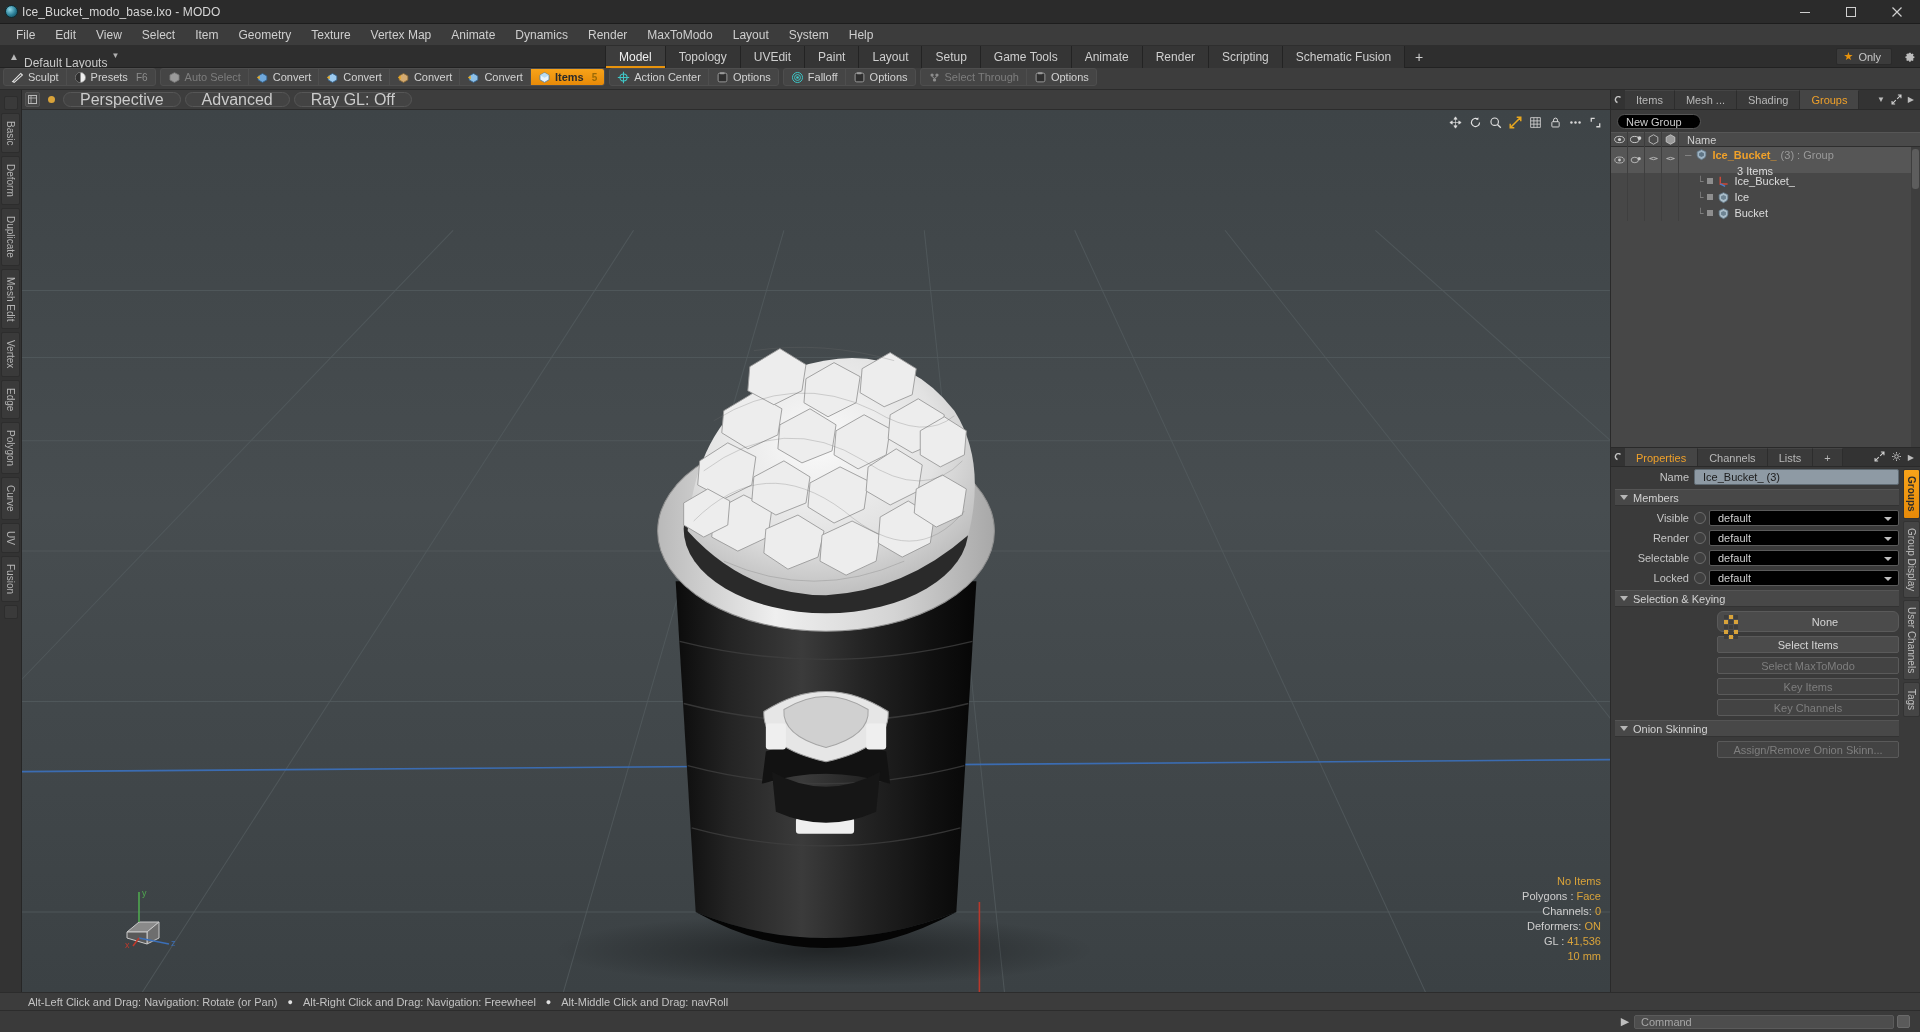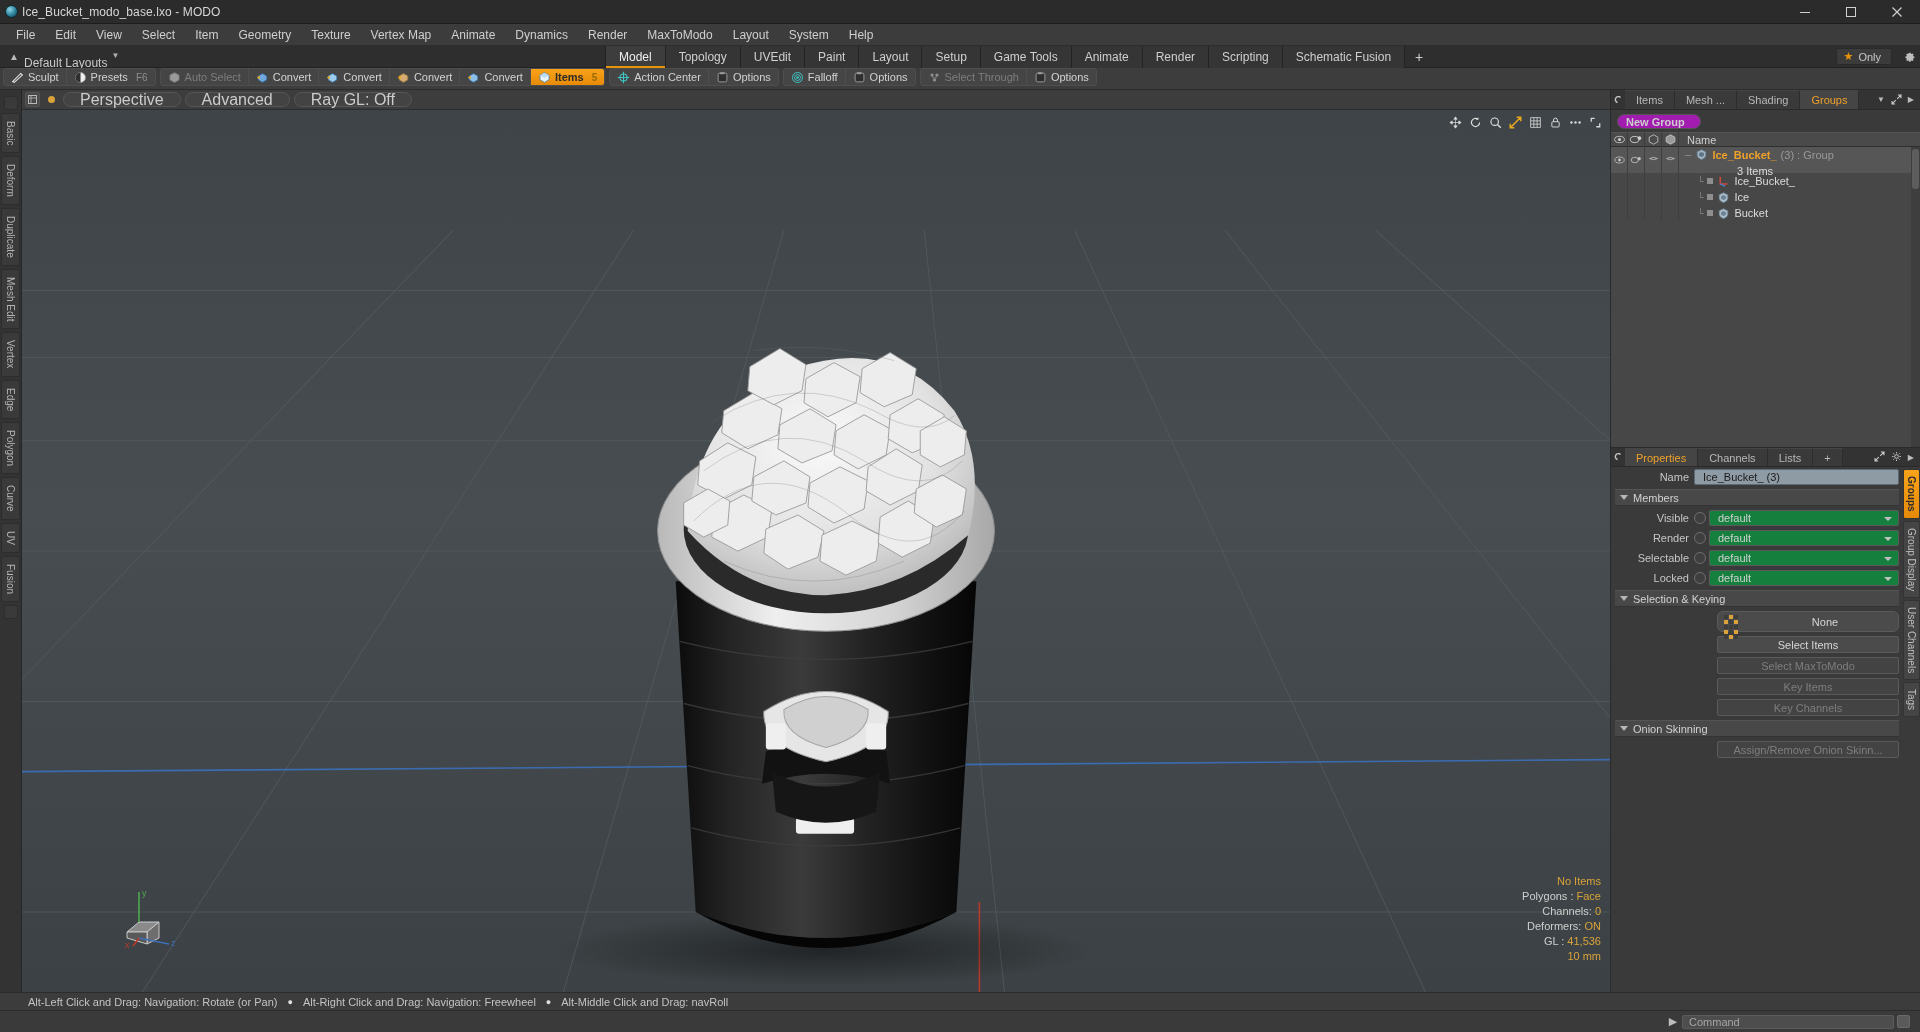--- a/index.html
+++ b/index.html
@@ -91,22 +91,22 @@
   .rightdock{ width:310px; flex:0 0 310px; background:#3a3a3a; display:flex;
     flex-direction:column; border-left:1px solid #2a2a2a; }
   .panel-tabs{ height:20px; display:flex; align-items:stretch; background:#333;
     flex:0 0 20px; border-bottom:1px solid #2a2a2a;}
   .pt-dot{ width:14px; display:flex;align-items:center;justify-content:center; }
   .ptab{ font-size:11px; color:#b8b8b8; padding:0 11px; display:flex; align-items:center;
     background:#3a3a3a; border-right:1px solid #2d2d2d; border-top:1px solid #454545;}
   .ptab.active{ color:#f0a12a; background:#454545; }
   .pt-right{ margin-left:auto; display:flex; align-items:center; gap:6px; padding:0 6px; color:#bcbcbc;}
   .newgroup{ margin:4px 0 3px 6px; width:84px; height:15px; border:1px solid #565656;
-    border-radius:8px; background:#a21caf; font-size:11px; color:#cdcdcd;
-    display:flex; align-items:center; padding-left:8px;font-weight:bold; }
+    border-radius:8px; background:#000000; font-size:11px; color:#cdcdcd;
+    display:flex; align-items:center; padding-left:8px; }
   .treehdr{ height:15px; background:#4a4a4a; display:flex; align-items:center;
     border-top:1px solid #565656; border-bottom:1px solid #2e2e2e; }
   .th-cell{ width:17px; border-right:1px solid #3c3c3c; height:15px;
     display:flex;align-items:center;justify-content:center;}
   .th-name{ padding-left:8px; font-size:11px; color:#cfcfcf; }
   .treebody{ background:#474747; flex:0 0 300px; overflow:hidden; position:relative;}
   .trow{ display:flex; align-items:center; height:16px; }
   .trow.sel{ background:#565656; height:26px; align-items:flex-start; }
   .tr-cell{ width:17px; border-right:1px solid #3f3f3f; height:100%;
     display:flex;align-items:center;justify-content:center;}
@@ -119,21 +119,21 @@
   .scrollbar-v i{ position:absolute; top:2px; left:1px; width:7px; height:40px;
     background:#5d5d5d; border-radius:3px; display:block;}
 
   
   .props{ flex:1; display:flex; min-height:0; }
   .props-main{ flex:1; display:flex; flex-direction:column; min-width:0; }
   .prow{ display:flex; align-items:center; height:20px; padding:1px 4px 1px 0; gap:5px;}
   .plabel{ width:78px; text-align:right; font-size:11px; color:#c6c6c6; flex:0 0 78px;}
   .pfield{ flex:1; height:16px; background:#8e9aa4; border:1px solid #5f6a72; border-radius:2px;
     font-size:11px; color:#1c1c1c; display:flex; align-items:center; padding-left:8px;}
-  .pdrop{ flex:1; height:16px; background:#15803d; border:1px solid #5a5a5a; border-radius:2px;
+  .pdrop{ flex:1; height:16px; background:#000000; border:1px solid #5a5a5a; border-radius:2px;
     font-size:11px; color:#d0d0d0; display:flex; align-items:center; padding-left:8px;
     position:relative;}
   .pdrop:after{ content:""; position:absolute; right:6px; top:6px; border-left:4px solid transparent;
     border-right:4px solid transparent; border-top:4px solid #bfbfbf;}
   .pradio{ width:12px;height:12px;border-radius:50%;border:1px solid #6d6d6d;background:#3f3f3f;
     flex:0 0 12px; margin-right:-2px;}
   .section{ height:17px; background:#484848; border-top:1px solid #545454;
     border-bottom:1px solid #333; display:flex; align-items:center; gap:5px;
     padding-left:5px; font-size:11px; color:#d2d2d2; margin:2px 4px 2px 4px;}
   .tri{ width:0;height:0;border-left:4px solid transparent;border-right:4px solid transparent;
@@ -154,21 +154,21 @@
     background:#454545; border:1px solid #333; margin-bottom:2px; border-radius:2px;}
   .rtab.active{ background:linear-gradient(#f8a319,#e78a08); color:#2d2d2d; font-weight:bold;}
 
   
   .statusbar{ height:18px; background:#3c3c3c; display:flex; align-items:center;
     flex:0 0 18px; font-size:11px; color:#c3c3c3; border-top:1px solid #2c2c2c;}
   .sb-left{ display:flex; align-items:center; gap:10px; padding-left:28px; }
   .bullet{ color:#e0e0e0; font-size:9px; }
   .cmdrow{ display:flex; align-items:center; }
   .cmd-chev{ width:18px; text-align:center; color:#bdbdbd; font-size:11px;}
-  .cmd-input{ width:212px; height:14px; background:#4d4d4d; border:1px solid #5b5b5b;
+  .cmd-input{ width:260px; height:14px; background:#4d4d4d; border:1px solid #5b5b5b;
     border-radius:2px; font-size:11px; color:#a6a6a6; display:flex; align-items:center;
     padding-left:6px;}
   .cmd-go{ width:13px;height:13px;background:#5a5a5a;border:1px solid #6a6a6a;
     border-radius:2px; margin-left:3px;}
 </style>
 </head>
 <body>
 
 <div class="app">
 

